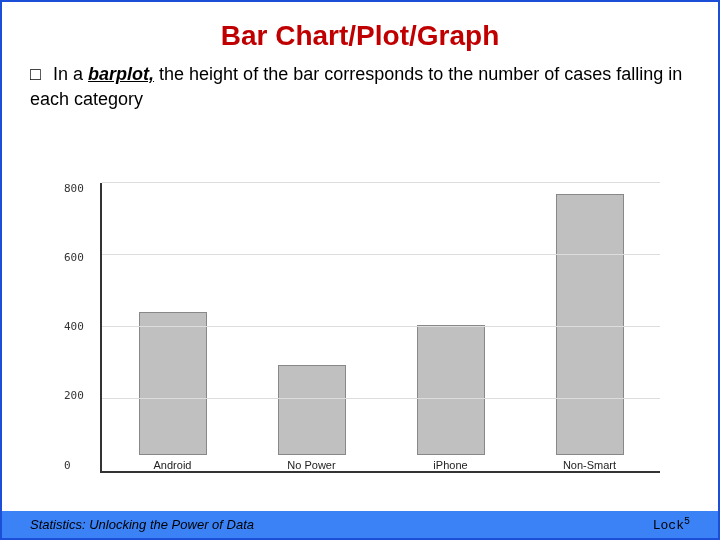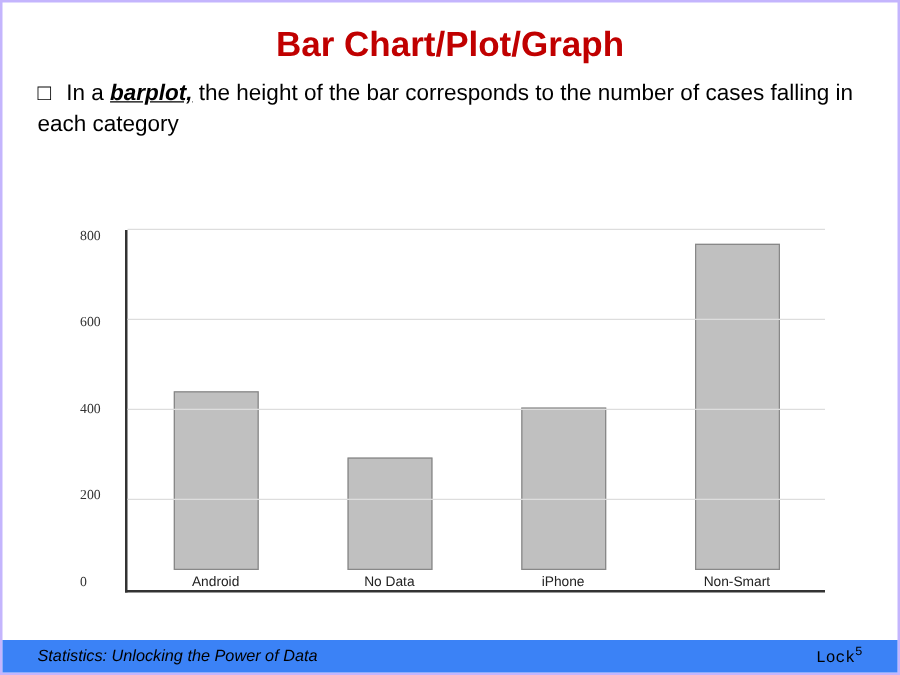--- a/index.html
+++ b/index.html
@@ -10,21 +10,21 @@
       background: #fff;
       font-family: 'Times New Roman', Times, serif;
       overflow: hidden;
       position: relative;
     }
 
     .slide {
       width: 720px;
       height: 540px;
       background: #fff;
-      border: 2px solid #c4b5fd;
+      border: 2px solid #1d4ed8;
       display: flex;
       flex-direction: column;
       padding: 18px 28px 0 28px;
     }
 
     .title {
       text-align: center;
       color: #c00000;
       font-size: 28px;
       font-weight: bold;
@@ -76,21 +76,20 @@
       display: flex;
       flex-direction: column-reverse;
       justify-content: space-between;
       font-size: 11px;
       font-family: monospace;
       color: #333;
     }
 
     .y-axis-labels span {
       line-height: 1;
-      font-family: Liberation Serif, serif;
     }
 
     .bars {
       display: flex;
       align-items: flex-end;
       height: 100%;
       padding: 0 10px;
       gap: 18px;
       justify-content: space-around;
     }
@@ -190,21 +189,21 @@
         <div class="gridline" style="bottom: 75%;"></div>
         <div class="gridline" style="bottom: 100%;"></div>
 
         <div class="bars" id="bars-container">
         <div class="bar-group">
               <div class="bar" style="height: 143px;"></div>
               <div class="bar-label">Android</div>
             </div>
             <div class="bar-group">
               <div class="bar" style="height: 90px;"></div>
-              <div class="bar-label">No Data</div>
+              <div class="bar-label">No Power</div>
             </div>
             <div class="bar-group">
               <div class="bar" style="height: 130px;"></div>
               <div class="bar-label">iPhone</div>
             </div>
             <div class="bar-group">
               <div class="bar" style="height: 261px;"></div>
               <div class="bar-label">Non-Smart</div>
             </div>
           </div>

